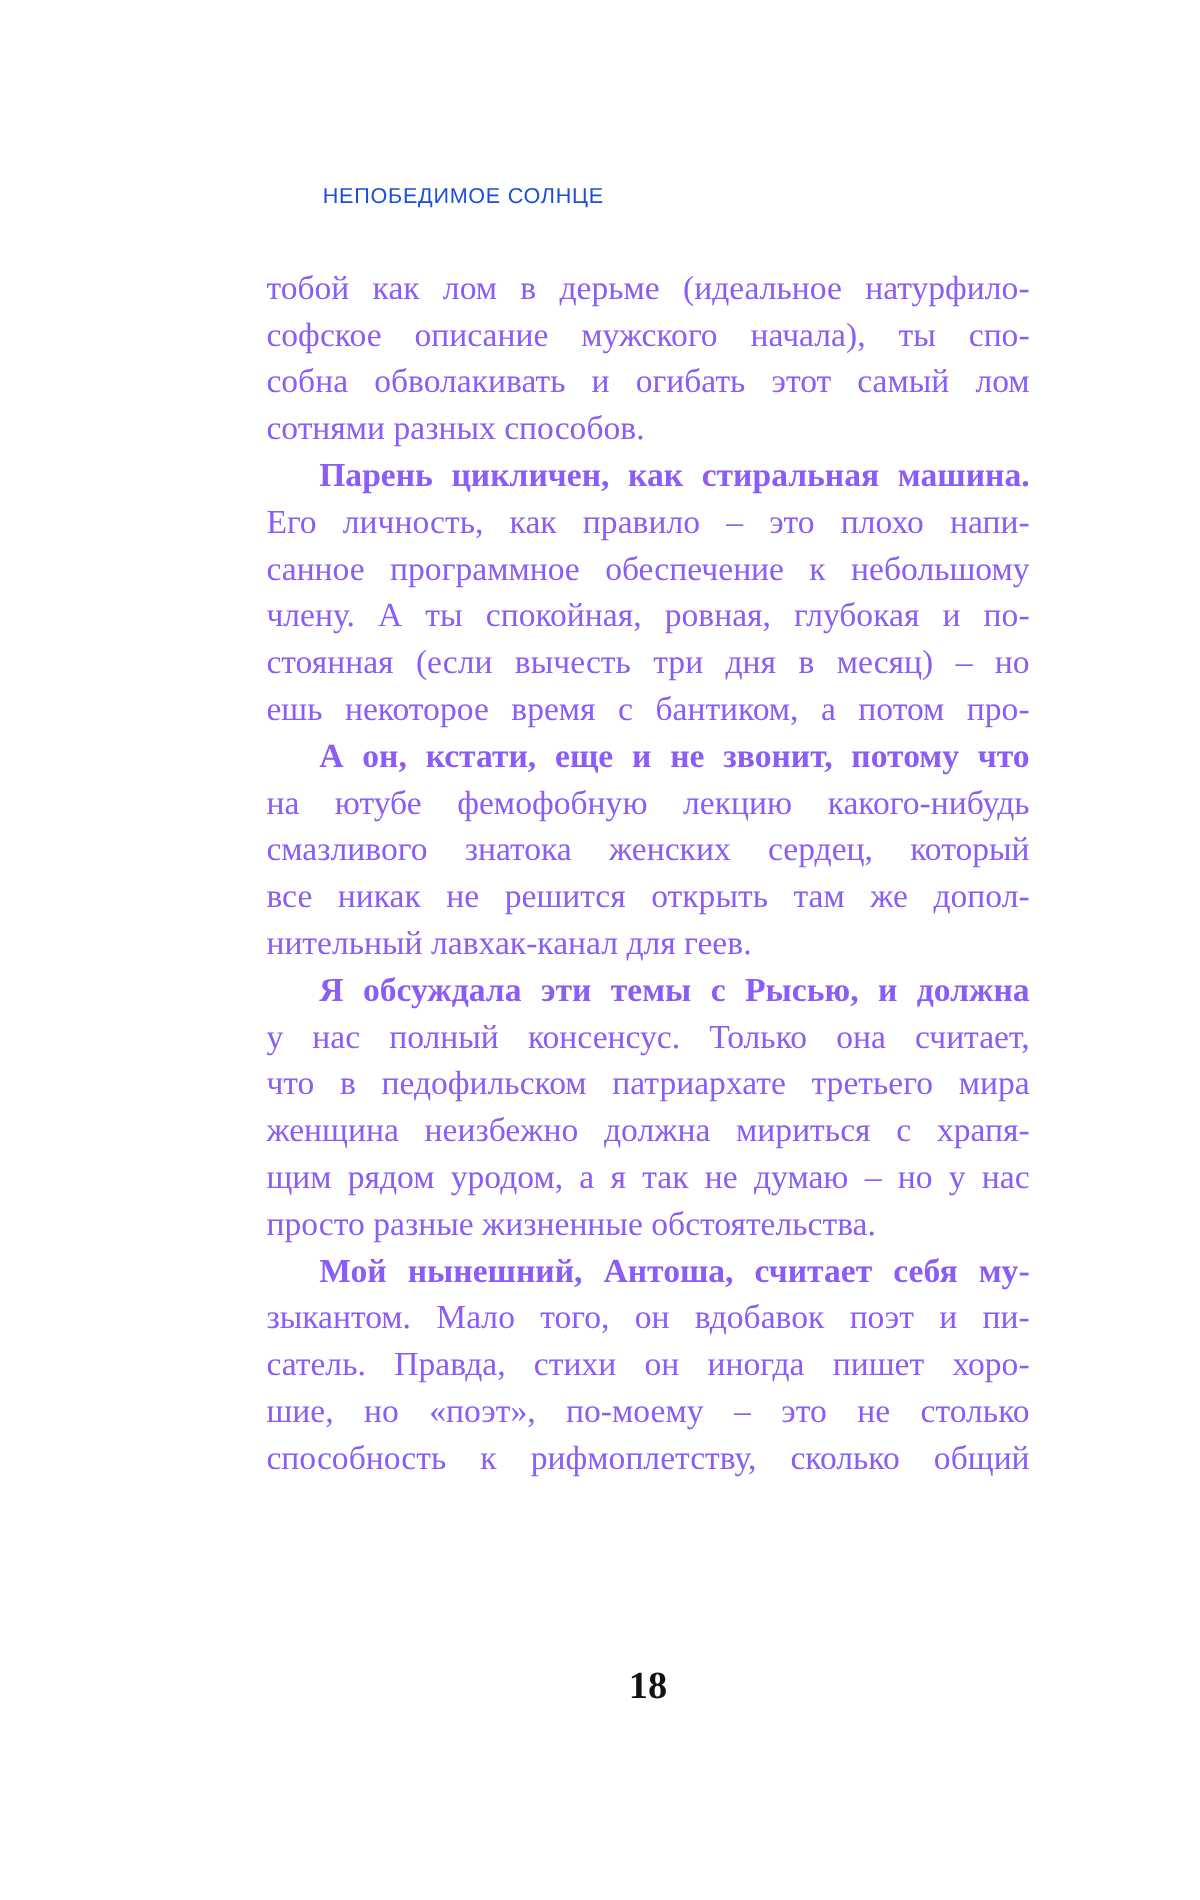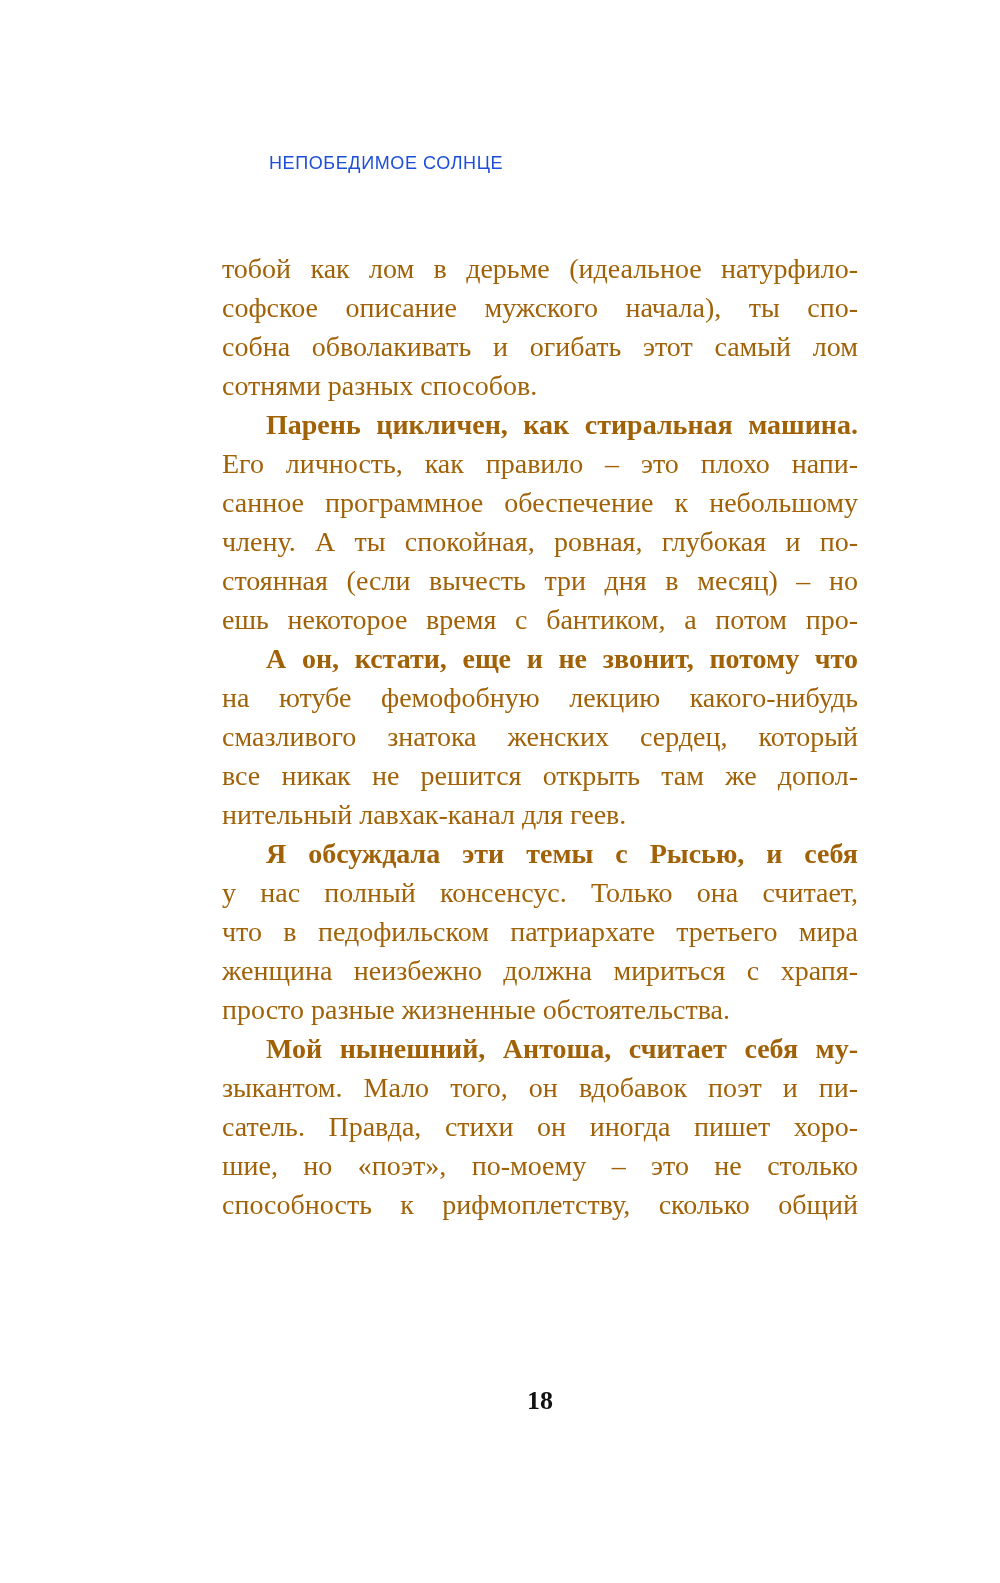--- a/index.html
+++ b/index.html
@@ -27,22 +27,21 @@
     margin-left: 47px;
   }
   .body-text {
     position: absolute;
     left: 222px;
     top: 221px;
     width: 636px;
     font-family: "Liberation Serif", serif;
     font-size: 28px;
     line-height: 39px;
-    color: #a16207;
-    margin-top: 28px;
+    color: #8b5cf6;
   }
   .paragraph {
     margin: 0;
     padding: 0;
   }
   .line {
     text-align: justify;
     text-align-last: justify;
     white-space: normal;
   }
@@ -53,21 +52,21 @@
     text-indent: 44px;
     font-weight: bold;
   }
   .page-number {
     position: absolute;
     left: 222px;
     top: 1386px;
     width: 636px;
     text-align: center;
     font-family: "Liberation Serif", serif;
-    font-size: 26px;
+    font-size: 32px;
     font-weight: bold;
     color: #121212;
   }
 </style>
 </head>
 <body>
 
 <div class="page">
   <div class="running-header">НЕПОБЕДИМОЕ СОЛНЦЕ</div>
 
@@ -87,24 +86,25 @@
         <div class="line">ешь некоторое время с бантиком, а потом про-</div>
       </div>
       <div class="paragraph">
         <div class="line indent">А он, кстати, еще и не звонит, потому что</div>
         <div class="line">на ютубе фемофобную лекцию какого-нибудь</div>
         <div class="line">смазливого знатока женских сердец, который</div>
         <div class="line">все никак не решится открыть там же допол-</div>
         <div class="line para-end">нительный лавхак-канал для геев.</div>
       </div>
       <div class="paragraph">
-        <div class="line indent">Я обсуждала эти темы с Рысью, и себя</div>
+        <div class="line indent">Я обсуждала эти темы с Рысью, и должна</div>
         <div class="line">у нас полный консенсус. Только она считает,</div>
         <div class="line">что в педофильском патриархате третьего мира</div>
         <div class="line">женщина неизбежно должна мириться с храпя-</div>
+        <div class="line">щим рядом уродом, а я так не думаю – но у нас</div>
         <div class="line para-end">просто разные жизненные обстоятельства.</div>
       </div>
       <div class="paragraph">
         <div class="line indent">Мой нынешний, Антоша, считает себя му-</div>
         <div class="line">зыкантом. Мало того, он вдобавок поэт и пи-</div>
         <div class="line">сатель. Правда, стихи он иногда пишет хоро-</div>
         <div class="line">шие, но «поэт», по-моему – это не столько</div>
         <div class="line">способность к рифмоплетству, сколько общий</div>
       </div>
     </div>

